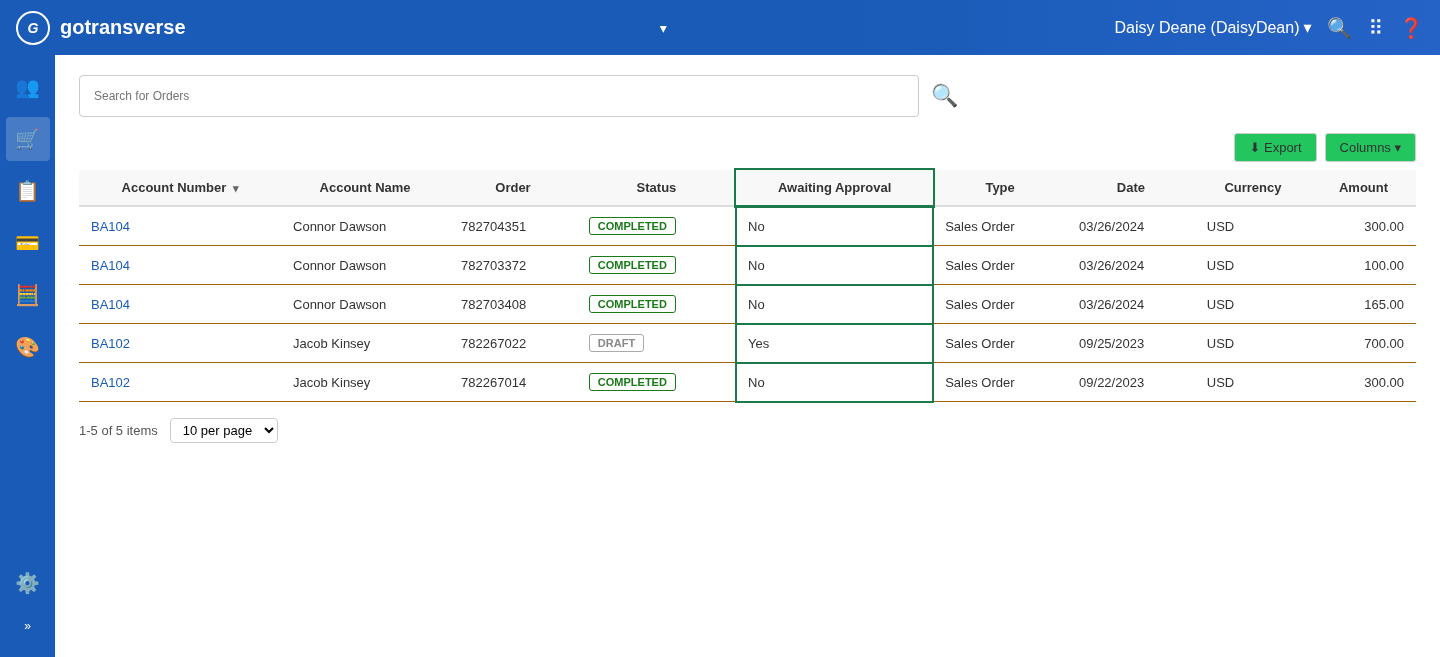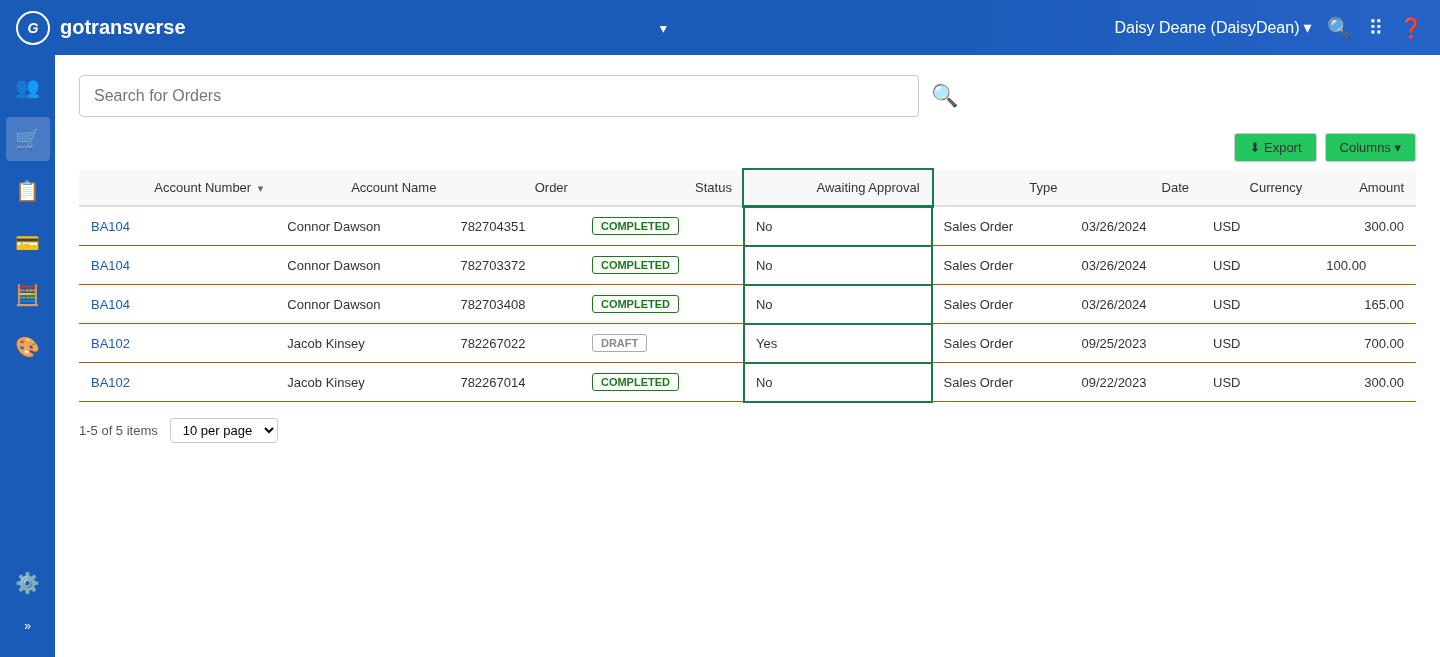--- a/index.html
+++ b/index.html
@@ -130,21 +130,21 @@
       gap: 12px;
       margin-bottom: 16px;
     }
     .search-input {
       flex: 1;
       max-width: 840px;
       height: 42px;
       border: 1px solid #ccc;
       border-radius: 4px;
       padding: 0 14px;
-      font-size: 16px;
+      font-size: 12px;
       color: #888;
       outline: none;
     }
     .search-btn {
       background: none;
       border: none;
       cursor: pointer;
       font-size: 22px;
       color: #1a5bb7;
     }
@@ -174,22 +174,22 @@
       width: 100%;
       border-collapse: collapse;
       font-size: 13px;
     }
     .data-table thead tr {
       background: #f8f8f8;
       border-bottom: 2px solid #ddd;
     }
     .data-table th {
       padding: 10px 12px;
-      text-align: right;
-      font-weight: 400;
+      text-align: center;
+      font-weight: 700;
       color: #333;
       white-space: nowrap;
     }
     .data-table th .sort-icon {
       font-size: 11px;
       color: #666;
       margin-left: 3px;
     }
     .data-table td {
       padding: 10px 12px;
@@ -331,21 +331,21 @@
       </td>
       <td>Connor Dawson</td>
       <td>782703372</td>
       <td>
         <span class="status-badge status-completed">COMPLETED</span>
       </td>
       <td style="outline: 2.5px solid #1a7a4a; outline-offset: -1px;">No</td>
       <td>Sales Order</td>
       <td>03/26/2024</td>
       <td>USD</td>
-      <td style="text-align:left">100.00</td>
+      <td style="text-align:right">100.00</td>
     </tr>
           <tr>
       <td>
         <a class="account-link">BA104</a>
       </td>
       <td>Connor Dawson</td>
       <td>782703408</td>
       <td>
         <span class="status-badge status-completed">COMPLETED</span>
       </td>

